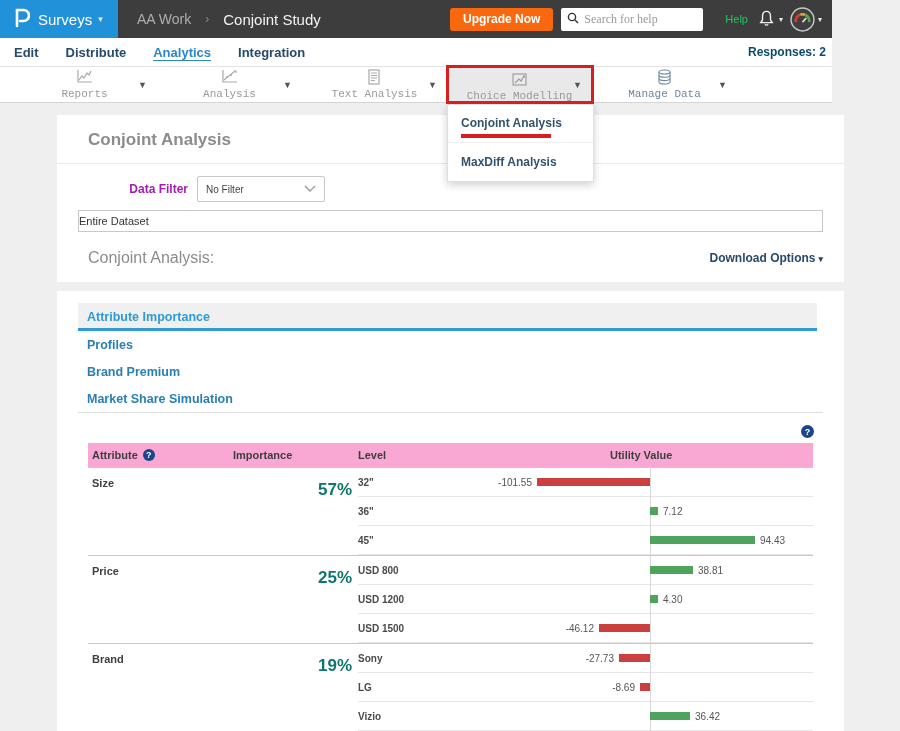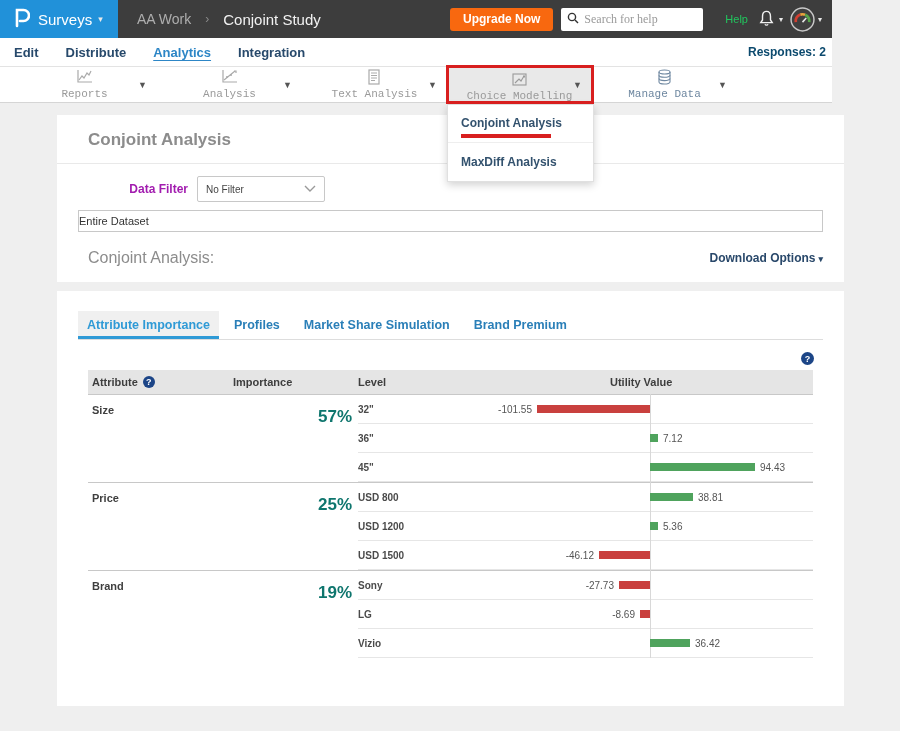--- a/index.html
+++ b/index.html
@@ -76,34 +76,34 @@
   .dataset-row { margin:8px 21px 0; }
   .dataset-row input { width:100%; height:22px; border:1px solid #c8c8c8; font-size:11px;
     color:#333; padding:0 0; font-family:"Liberation Sans", sans-serif; }
   .section-row { display:flex; align-items:center; justify-content:space-between;
     padding:17px 21px 15px 31px; }
   .section-title { font-size:16px; color:#8c8c8c; }
   .download { font-size:12px; font-weight:700; color:#29486a; cursor:pointer; }
   .download .caret-d { font-size:9px; color:#29486a; margin-left:3px; }
   .card-gap { height:9px; background:#efefef; }
 
-  .tabs { margin:20px 21px 0; border-bottom:1px solid #ddd; display:flex; }
+  .tabs { margin:12px 21px 0; border-bottom:1px solid #ddd; display:flex;flex-direction:column; }
   .tab { font-size:12.5px; font-weight:700; color:#2a7fb8; padding:7px 9px 6px;
     margin-right:6px; cursor:pointer; white-space:nowrap; }
   .tab.active { color:#2f9ad6; background:#f0f0f0; border-bottom:3px solid #2f9ad6; padding-bottom:4px; }
 
   .help-row { display:flex; justify-content:flex-end; margin:12px 30px 0; }
   .qicon { width:13px; height:13px; border-radius:50%; background:#1c4587; color:#fff;
     font-size:9px; font-weight:700; display:inline-flex; align-items:center;
     justify-content:center; cursor:pointer; }
   .qicon.inline { width:12px; height:12px; margin-left:5px; }
 
   
   .utable { margin:5px 31px 0; }
-  .thead { display:flex; align-items:center; height:24px; background:#e5e5e5; }
+  .thead { display:flex; align-items:center; height:24px; background:#f9a8d4; }
   .th { font-size:11px; font-weight:700; color:#3e3e3e; }
   .th.c1 { width:145px; padding-left:4px; display:flex; align-items:center; }
   .th.c2 { width:125px; }
   .th.c3 { width:142px; }
   .th.c4 { flex:1; padding-left:110px; }
   .tbody { position:relative; }
   .axis { position:absolute; left:562px; top:0; bottom:0; width:1px; background:#d8d8d8; }
   .group { display:flex; border-top:1px solid #c8c8c8; }
   .g-attr { width:145px; padding:9px 0 0 4px; font-size:11px; font-weight:700; color:#3f3f3f; }
   .g-imp { width:125px; text-align:right; padding:12px 6px 0 0; font-size:17px;
@@ -283,22 +283,22 @@
         <span class="download">
           <span>Download Options</span><span class="caret-d">▾</span>
         </span>
       </div>
 
       <div class="card-gap"></div>
 
       <div class="tabs">
         <span class="tab active">Attribute Importance</span>
         <span class="tab">Profiles</span>
+        <span class="tab">Brand Premium</span>
         <span class="tab">Market Share Simulation</span>
-        <span class="tab">Brand Premium</span>
       </div>
 
       <div class="help-row">
         <span class="qicon">?</span>
       </div>
 
       <div class="utable">
         <div class="thead">
           <span class="th c1">
             <span>Attribute</span>
@@ -356,21 +356,21 @@
                       <div class="bar" style="width: 43px; left: 0px; background: rgb(79, 163, 93);"></div>
                       <div class="val" style="left: 48px;">38.81</div>
                     </div>
                   </div>
                 </div>
                 <div class="level-row">
                   <div class="level-label">USD 1200</div>
                   <div class="chart-cell">
                     <div class="anchor">
                       <div class="bar" style="width: 8px; left: 0px; background: rgb(79, 163, 93);"></div>
-                      <div class="val" style="left: 13px;">5.36</div>
+                      <div class="val" style="left: 13px;">4.30</div>
                     </div>
                   </div>
                 </div>
                 <div class="level-row">
                   <div class="level-label">USD 1500</div>
                   <div class="chart-cell">
                     <div class="anchor">
                       <div class="bar" style="width: 51px; right: 0px; background: rgb(201, 64, 62);"></div>
                       <div class="val" style="right: 56px;">-46.12</div>
                     </div>

